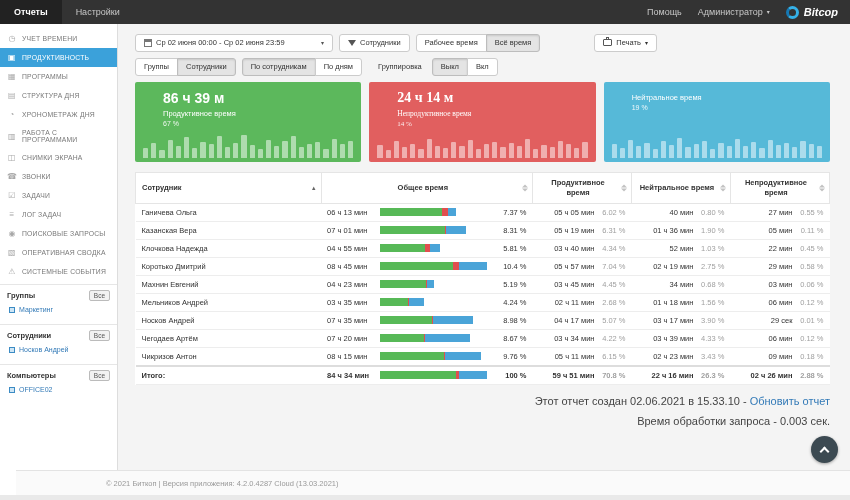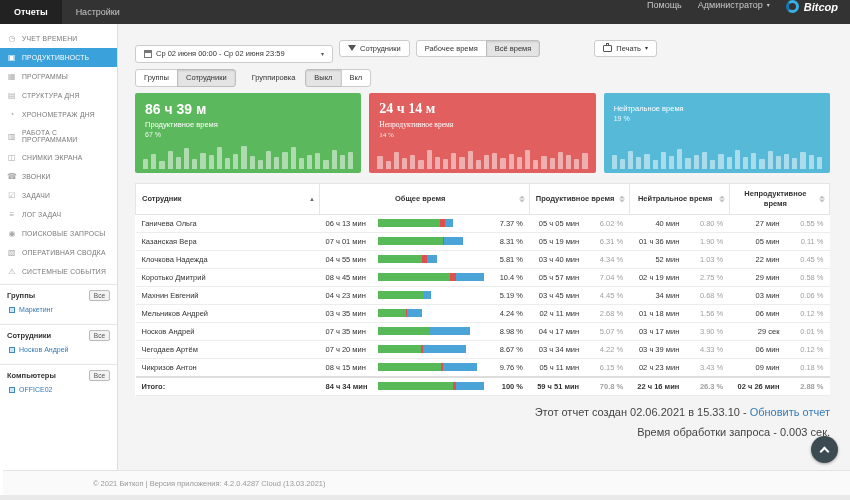--- a/index.html
+++ b/index.html
@@ -5,21 +5,21 @@
   html,body { margin:0; padding:0; background:#e9e9e9; }
   * { box-sizing:border-box; }
   .app { position:relative; width:850px; height:495px; background:#fff; overflow:hidden;
          font-family:"Liberation Sans","DejaVu Sans",sans-serif; -webkit-font-smoothing:antialiased; }
 
   
   .topbar { position:absolute; top:0; left:0; right:0; height:24px; background:#333;
             display:flex; align-items:stretch; font-size:9px; color:#c7c7c7; z-index:5; }
   .top-tab { padding:0 14px; display:flex; align-items:center; cursor:pointer; }
   .top-tab.active { background:#222; color:#fff; font-weight:bold; }
-  .top-right { margin-left:auto; display:flex; align-items:flex-start; gap:16px; padding-right:12px; }
+  .top-right { margin-left:auto; display:flex; align-items:center; gap:16px; padding-right:12px; }
   .top-link { cursor:pointer; }
   .top-user { cursor:pointer; display:flex; align-items:center; gap:4px; }
   .caret { font-size:6px; color:inherit; line-height:1; }
   .logo { display:flex; align-items:center; gap:5px; color:#fff; font-size:11px; font-weight:bold; font-style:italic; }
   .logo-ico { width:13px; height:13px; border-radius:50%; border:3px solid #35b1e8; border-left-color:#1579b5; }
 
   
   .sidebar { position:absolute; top:24px; left:0; bottom:25px; width:118px; background:#fff;
              border-right:1px solid #ddd; overflow:hidden; }
   .side-nav { padding-top:5px; }
@@ -42,35 +42,35 @@
           padding:10px 20px 0 17px; overflow:hidden; }
   .toolbar { display:flex; align-items:center; gap:6px; margin-bottom:6px; }
   .btn { font-family:inherit; font-size:7.5px; color:#333; background:#fff; border:1px solid #ccc;
          border-radius:3px; padding:3px 8px; display:inline-flex; align-items:center; gap:4px;
          cursor:pointer; line-height:1.3; white-space:nowrap; }
   .btn.pressed { background:#e4e4e4; box-shadow:inset 0 1px 2px rgba(0,0,0,.12); border-color:#bdbdbd; }
   .btn-group { display:inline-flex; }
   .btn-group .btn { border-radius:0; margin-left:-1px; }
   .btn-group .btn:first-child { border-radius:3px 0 0 3px; margin-left:0; }
   .btn-group .btn:last-child { border-radius:0 3px 3px 0; }
-  .date-btn { min-width:198px;margin-top:11px; }
+  .date-btn { min-width:198px; }
   .date-btn .caret { margin-left:auto; color:#555; }
   .print-btn { margin-left:48px; }
   .cal-ico { width:8px; height:8px; border:1px solid #777; border-top:3px solid #777; flex:none; }
   .funnel-ico { width:0; height:0; border-left:4px solid transparent; border-right:4px solid transparent;
                 border-top:6px solid #555; flex:none; }
   .print-ico { width:9px; height:7px; border:1px solid #555; border-radius:1px; position:relative; flex:none; }
   .print-ico::before { content:""; position:absolute; left:2px; right:2px; top:-3px; height:2px;
                        border:1px solid #555; border-bottom:none; }
   .grouping-label { font-size:7.5px; color:#333; margin:0 4px 0 10px; }
 
   
   .cards { display:flex; gap:8px; margin:4px 0 10px; }
   .card { flex:1; height:80px; border-radius:2px; color:#fff; position:relative;
-          padding:8px 10px; overflow:hidden; }
+          padding:8px 28px; overflow:hidden; }
   .card-time { font-size:14px; font-weight:bold; }
   .card-label { font-size:7.5px; margin-top:3px; }
   .card-pct { font-size:7px; opacity:.9; margin-top:2px; }
   .card-bars { position:absolute; left:8px; right:8px; bottom:4px; height:24px;
                display:flex; align-items:flex-end; gap:3px; }
   .mini-bar { flex:1; background:rgba(255,255,255,.5); border-radius:1px 1px 0 0; }
 
   
   table.report { width:100%; border-collapse:collapse; background:#fff; font-size:7.5px; }
   th { border:1px solid #e5e5e5; background:#fff; padding:5px 14px 5px 6px; color:#333;
@@ -87,27 +87,27 @@
   td { border-bottom:1px solid #ededed; padding:4px 6px; color:#333; }
   .total-cell { display:flex; align-items:center; gap:5px; }
   .t-time { width:48px; flex:none; }
   .tbar { flex:1; height:8px; display:flex; overflow:hidden; }
   .seg { display:block; height:100%; flex:none; }
   .seg-g { background:#57b957; }
   .seg-r { background:#e04f4f; }
   .seg-b { background:#4aa4d8; }
   .t-pct { width:34px; flex:none; text-align:right; }
   .td-val { text-align:right; white-space:nowrap; }
-  .cell-pct { color:#a0a0a0; margin-left:18px; display:inline-block; min-width:26px;text-align:right; }
+  .cell-pct { color:#a0a0a0; margin-left:5px; display:inline-block; min-width:26px;text-align:right; }
   tr.total-row td { font-weight:bold; border-top:2px solid #ddd; }
 
   
   .report-info { text-align:right; font-size:11px; color:#444; margin-top:7px; line-height:1.8; }
   .report-info a { color:#337ab7; text-decoration:none; cursor:pointer; }
-  .footer { position:absolute; left:3px; right:0; bottom:0; height:25px; background:#fafafa;
+  .footer { position:absolute; left:16px; right:0; bottom:0; height:25px; background:#fafafa;
             border-top:1px solid #e3e3e3; display:flex; align-items:center; padding-left:90px;
             font-size:7.5px; color:#999; z-index:6; }
   .scroll-top { position:absolute; right:12px; bottom:32px; width:27px; height:27px; border-radius:50%;
                 background:#3c4a52; display:flex; align-items:center; justify-content:center;
                 cursor:pointer; box-shadow:0 1px 3px rgba(0,0,0,.35); z-index:7; }
   .chev { width:7px; height:7px; border-left:2px solid #fff; border-top:2px solid #fff;
           transform:rotate(45deg); margin-top:3px; }
 </style>
 </head>
 <body>
@@ -239,20 +239,24 @@
         <span class="print-ico"></span>
         <span>Печать</span>
         <span class="caret">▾</span>
       </button>
     </div>
 
     <div class="toolbar">
       <div class="btn-group">
         <button class="btn">Группы</button>
         <button class="btn pressed">Сотрудники</button>
+      </div>
+      <div class="btn-group">
+        <button class="btn pressed">По сотрудникам</button>
+        <button class="btn">По дням</button>
       </div>
       <span class="grouping-label">Группировка</span>
       <div class="btn-group">
         <button class="btn pressed">Выкл</button>
         <button class="btn">Вкл</button>
       </div>
     </div>
 
     <div class="cards">
       <div class="card" style="background: rgb(92, 184, 92);">

